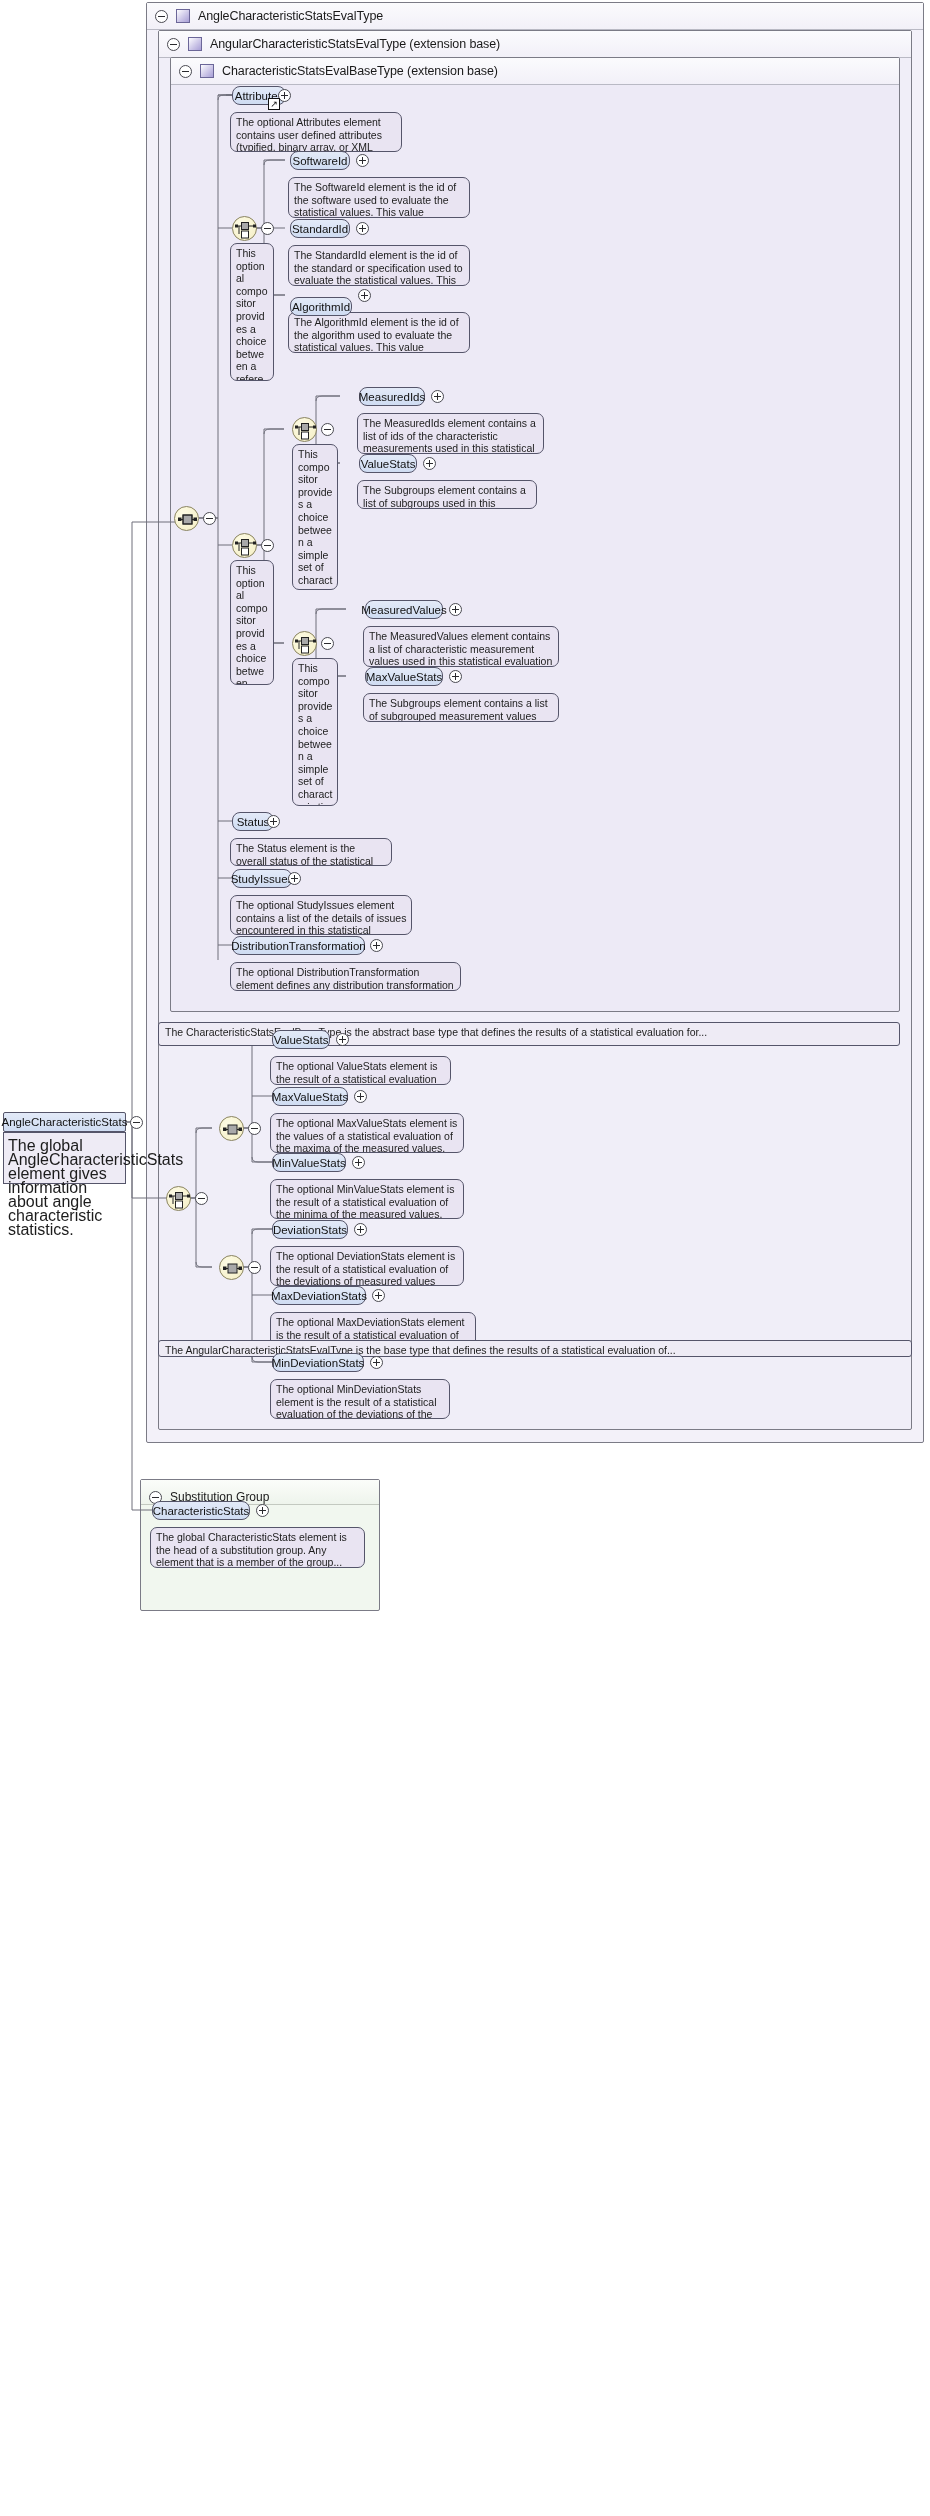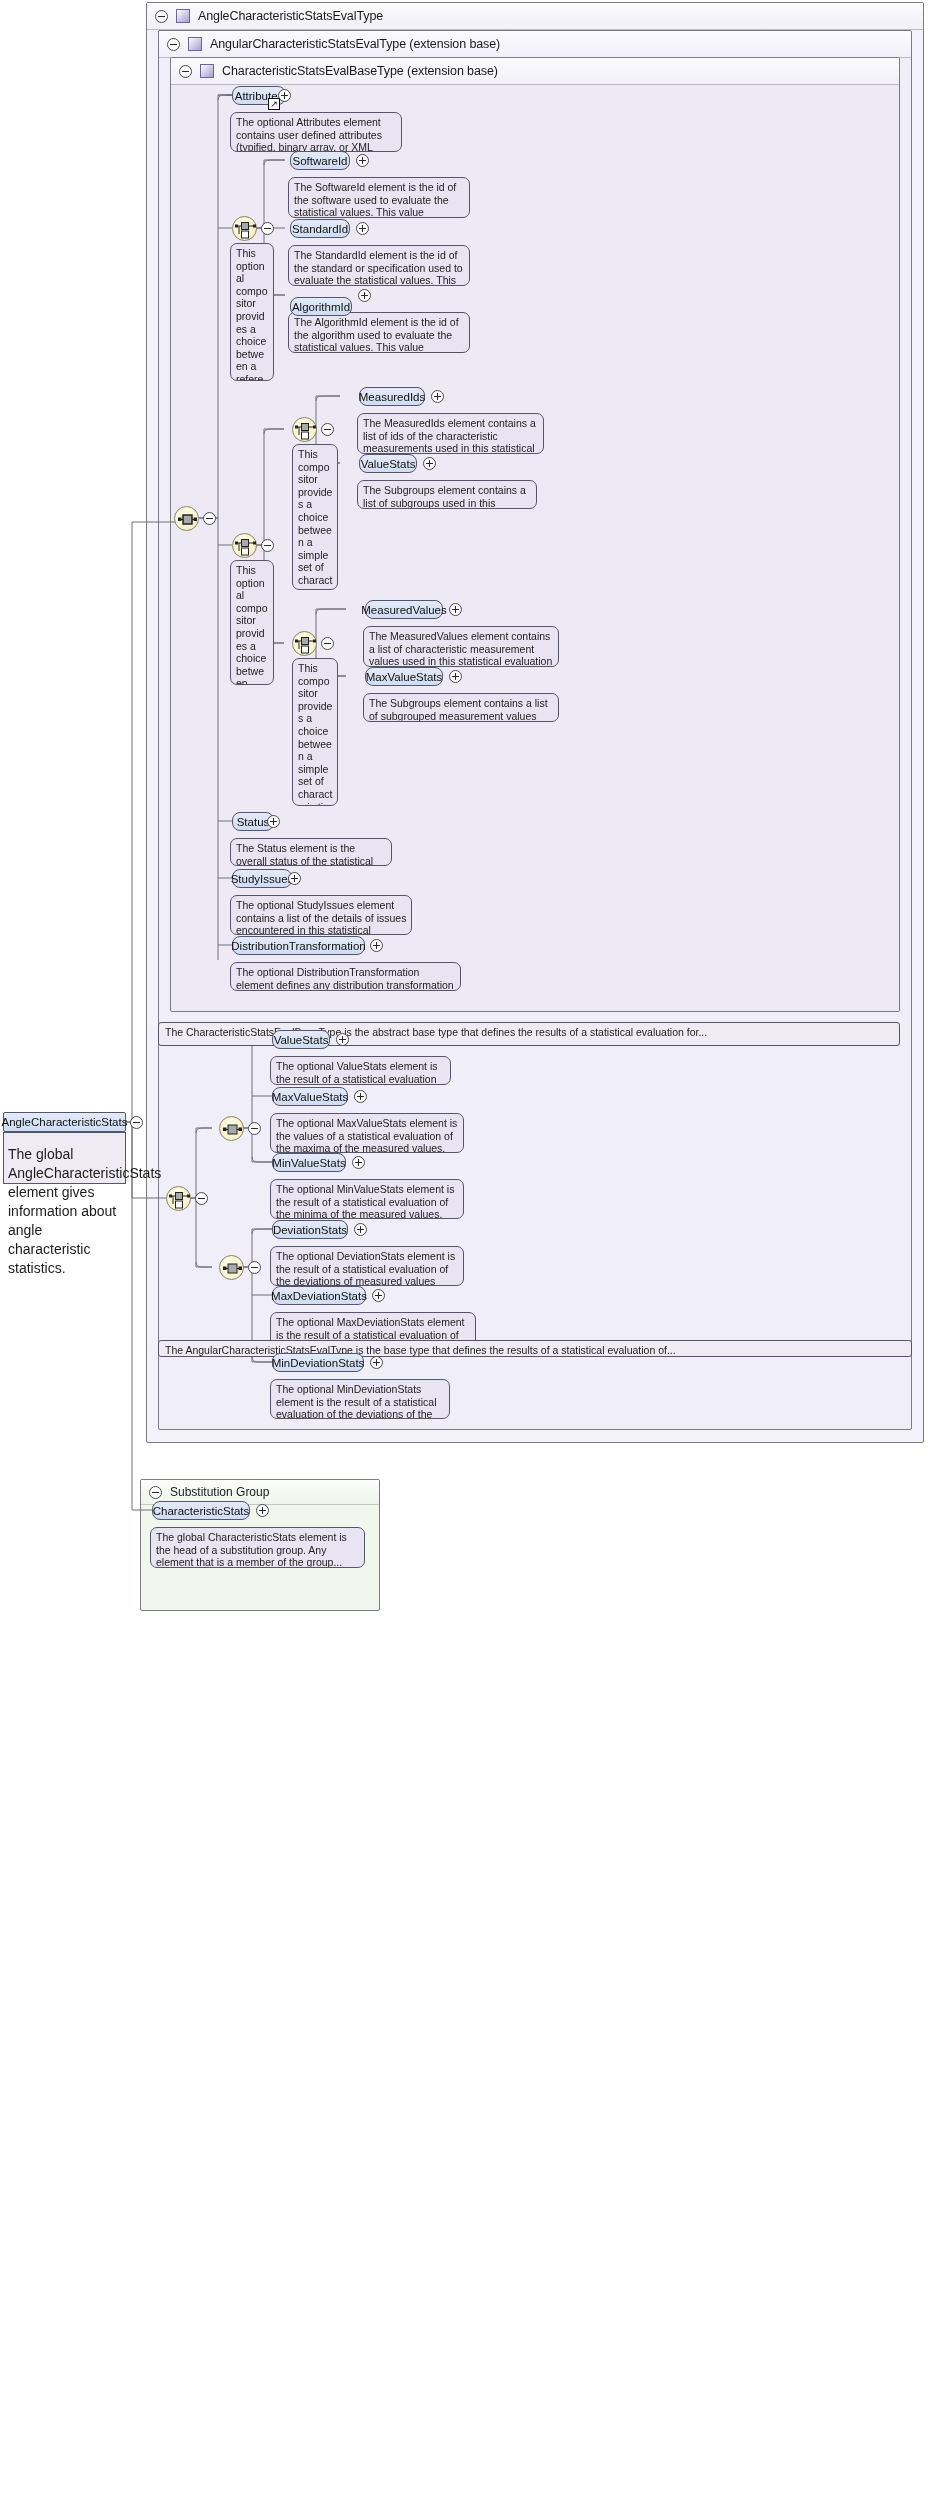--- a/index.html
+++ b/index.html
@@ -139,24 +139,24 @@
     font-size: 10.5px;
     line-height: 12.5px;
     color: #1c1c1c;
     padding: 3px 6px;
     z-index: 4;
   }
   .globaldesc {
     position: absolute;
     border: 1px solid #55556a;
     background: #eeebf5;
-    font-size: 14px;
-    line-height: 19px;
+    font-size: 16px;
+    line-height: 14px;
     color: #1c1c1c;
-    padding: 12px 4px;
+    padding: 6px 4px;
     z-index: 4;
   }
 
   
   .comp {
     position: absolute;
     width: 25px; height: 25px;
     border-radius: 50%;
     border: 1px solid #8a8460;
     background: radial-gradient(circle at 35% 30%, #fdfbe4, #f4eec4);
@@ -207,21 +207,21 @@
   
   .subgroup {
     position: absolute;
     border: 1px solid #7b7b86;
     background: #f1f7ef;
     border-radius: 2px;
   }
   .subhdr {
     position: absolute;
     left: 0; top: 0; height: 25px; width: 100%;
-    display: flex; align-items: center; gap: 8px; padding-left: 8px;
+    display: flex; align-items: flex-end; gap: 8px; padding-left: 8px;
     font-size: 12px; color: #1a1a1a;
     border-bottom: 1px solid #c3c9c0;
     background: linear-gradient(#fbfdfa, #eef4ec);
   }
   .vert { 
     word-break: break-word;
   }
 </style>
 </head>
 <body>

